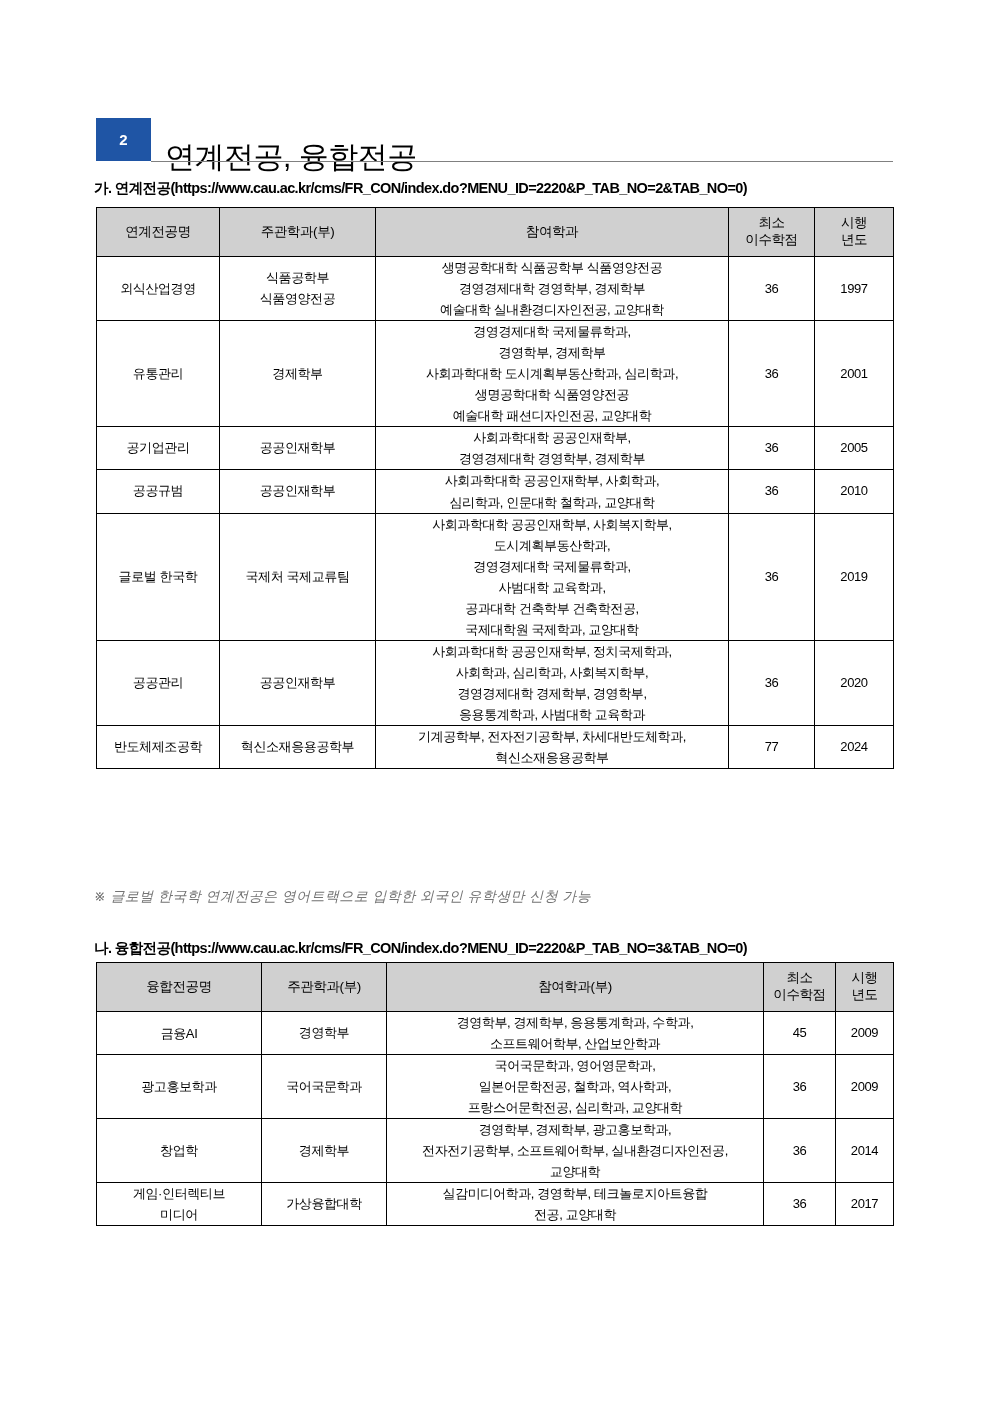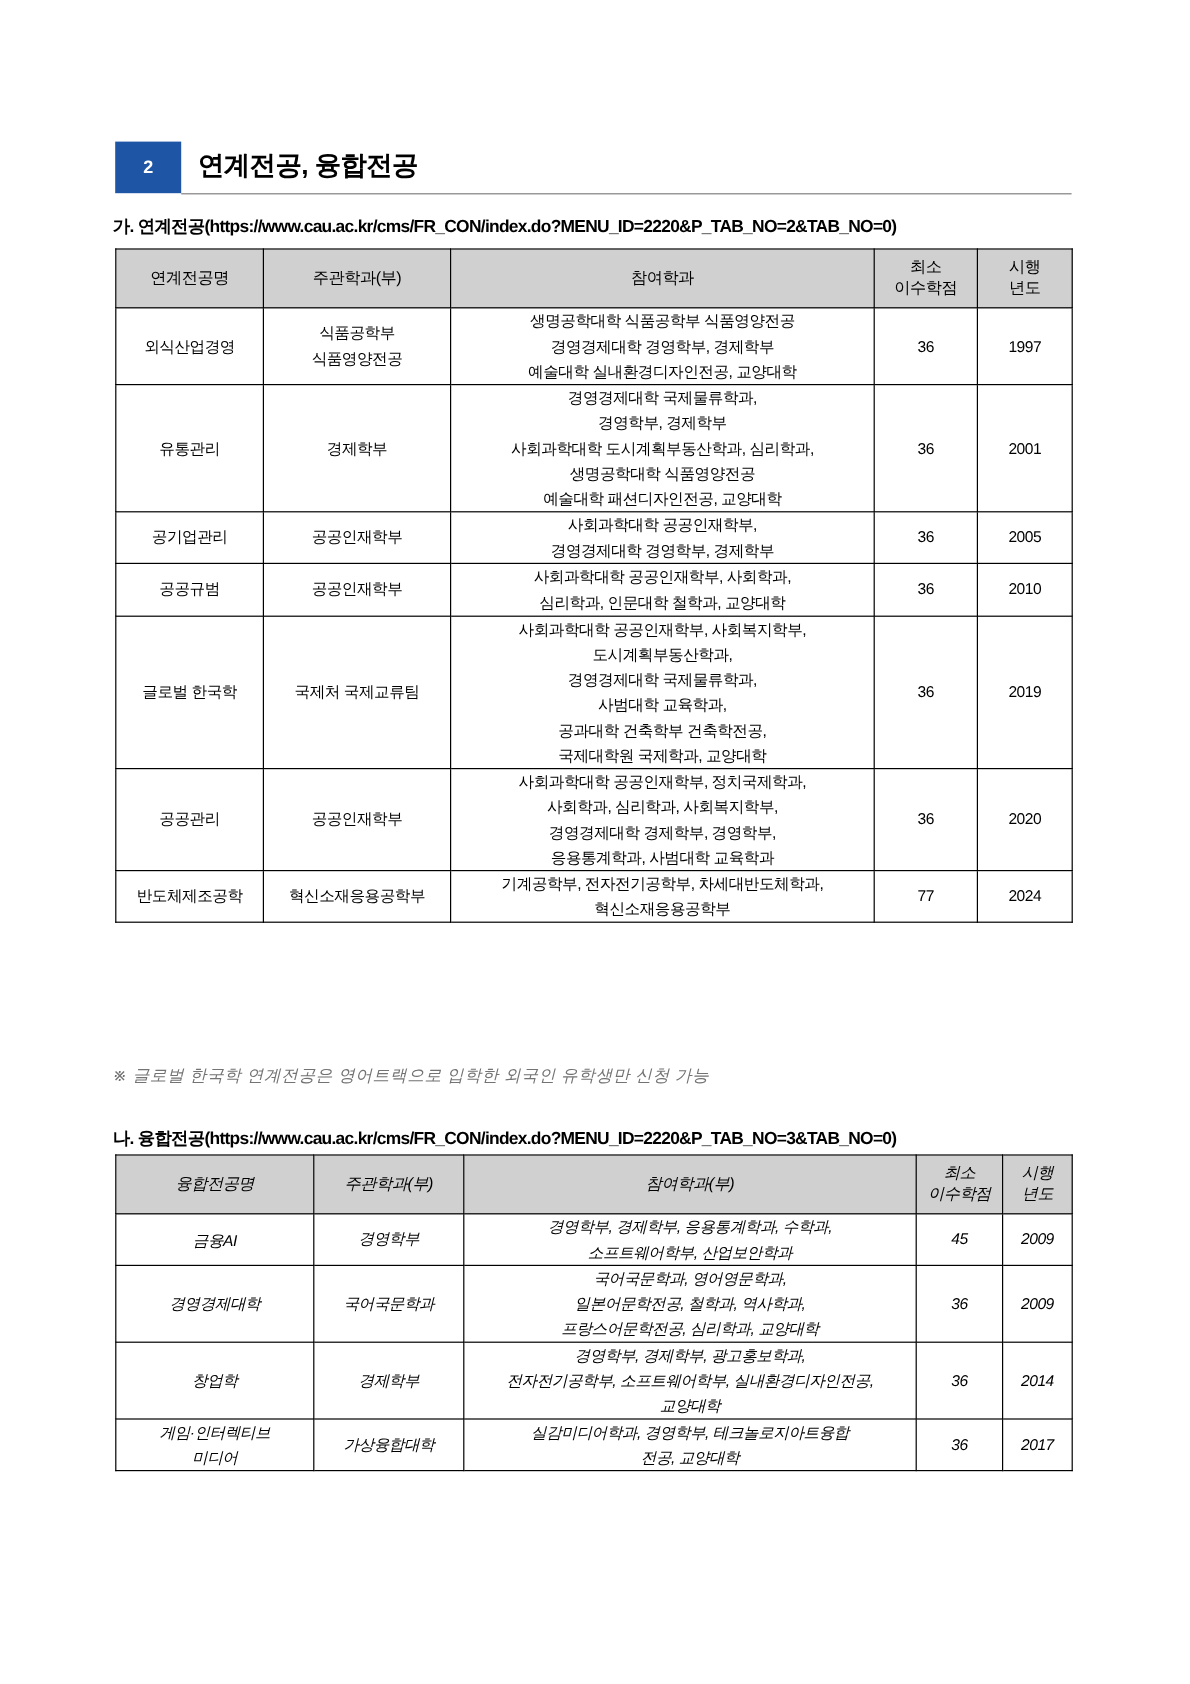--- a/index.html
+++ b/index.html
@@ -42,23 +42,23 @@
     font-size: 15px;
     font-weight: bold;
     display: flex;
     align-items: center;
     justify-content: center;
     letter-spacing: 0;
   }
   .section-head .sec-title {
     position: absolute;
     left: 69px;
-    top: 5px;
-    font-size: 22px;
-    font-weight: bold;
+    top: 19px;
+    font-size: 30px;
+    font-weight: normal;
     letter-spacing: -0.5px;
     white-space: nowrap;
   }
   .section-head .rule {
     position: absolute;
     left: 55px;
     top: 43px;
     width: 742px;
     height: 1px;
     background: #808080;
@@ -118,21 +118,20 @@
     left: 96px;
     top: 207px;
     width: 797px;
     border-radius: 20px;
   }
   
   #table-conv {
     left: 96px;
     top: 962px;
     width: 797px;
-    font-style: italic;
   }
 
   
   .note {
     position: absolute;
     left: 94px;
     top: 888px;
     font-size: 14px;
     font-style: italic;
     color: #737373;
@@ -275,21 +274,21 @@
     <tbody>
       <tr>
         <td class="cell-pad-l multi">금융AI</td>
         <td class="cell-pad-c multi">경영학부</td>
         <td class="cell-pad-l multi">경영학부, 경제학부, 응용통계학과, 수학과,
 소프트웨어학부, 산업보안학과</td>
         <td class="cell-pad-c">45</td>
         <td class="cell-pad-c">2009</td>
       </tr>
       <tr>
-        <td class="cell-pad-l multi">경영경제대학</td>
+        <td class="cell-pad-l multi">광고홍보학과</td>
         <td class="cell-pad-c multi">국어국문학과</td>
         <td class="cell-pad-l multi">국어국문학과, 영어영문학과,
 일본어문학전공, 철학과, 역사학과,
 프랑스어문학전공, 심리학과, 교양대학</td>
         <td class="cell-pad-c">36</td>
         <td class="cell-pad-c">2009</td>
       </tr>
       <tr>
         <td class="cell-pad-l multi">창업학</td>
         <td class="cell-pad-c multi">경제학부</td>

